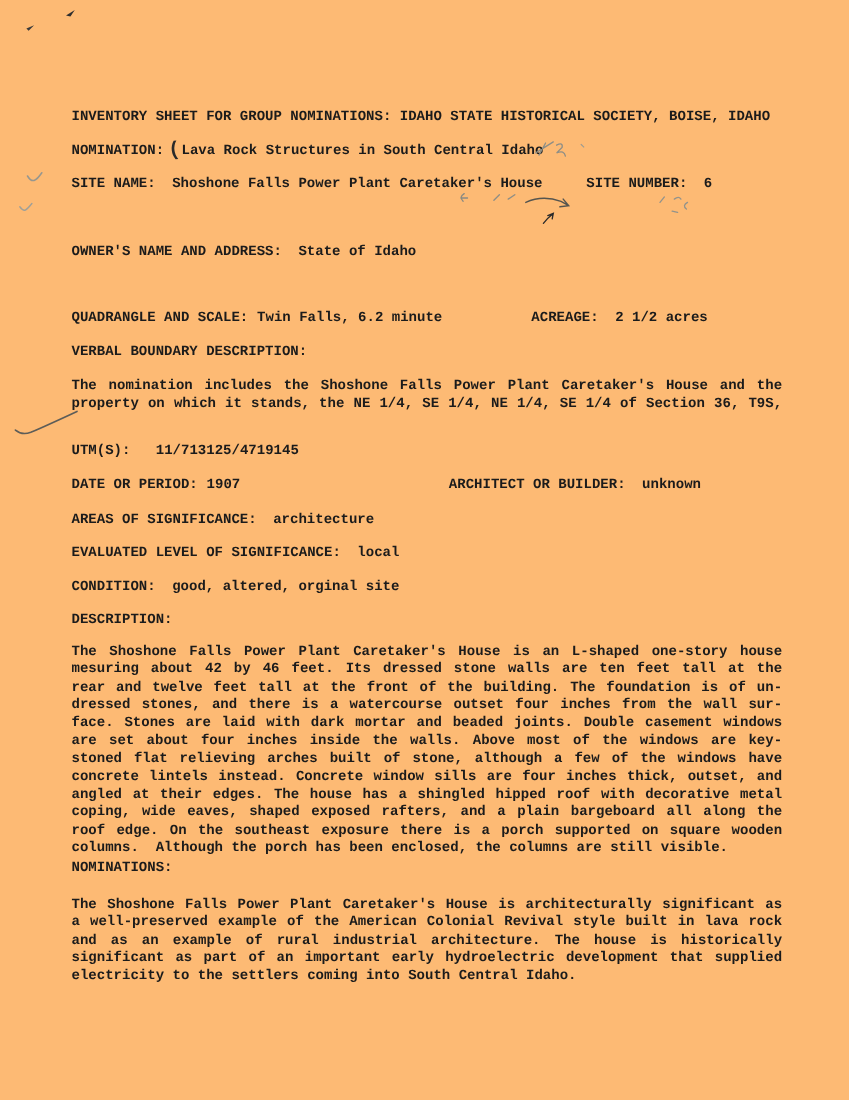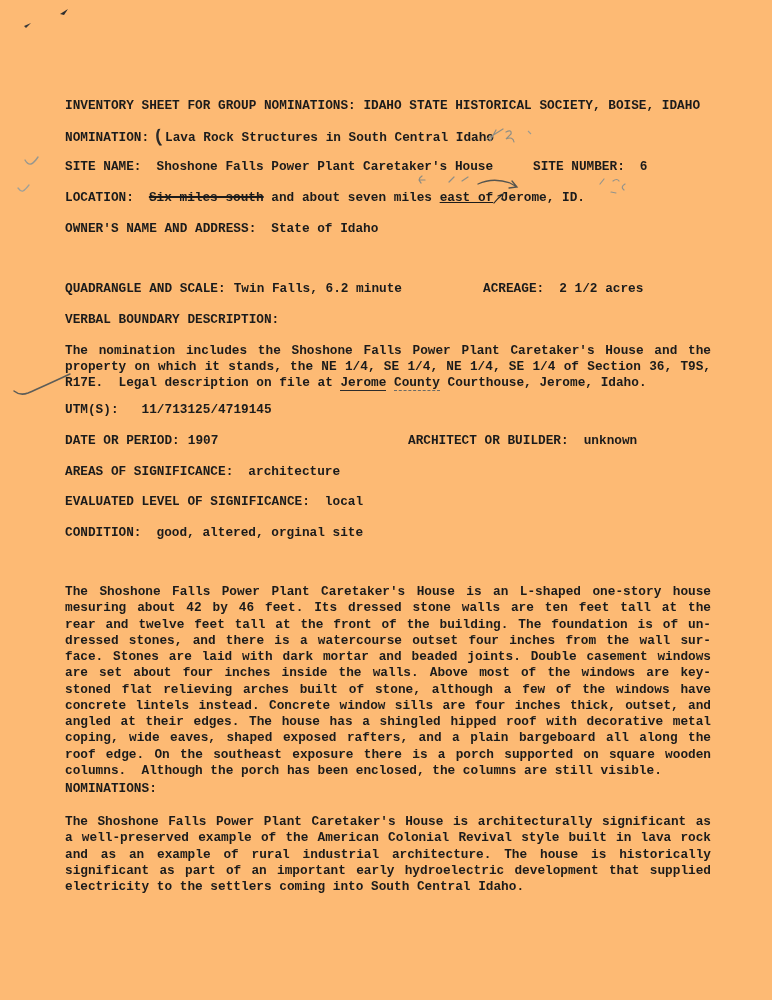--- a/index.html
+++ b/index.html
@@ -57,44 +57,43 @@
 <body>
 
 <div class="page">
 
   <div class="line" style="top:99px"><span>INVENTORY SHEET FOR GROUP NOMINATIONS: IDAHO STATE HISTORICAL SOCIETY, BOISE, IDAHO</span></div>
 
   <div class="line" style="top:129px"><span>NOMINATION:</span><span class="hand-paren">(</span><span>Lava Rock Structures in South Central Idaho</span></div>
 
   <div class="line" style="top:160px"><span>SITE NAME:</span><span class="gap2">Shoshone Falls Power Plant Caretaker's House</span><span class="col2" style="left:468px"><span>SITE NUMBER:</span><span class="gap2">6</span></span></div>
 
-  <div class="line" style="top:191px"><span>LOCATION:</span><span class="gap2 struck">Six miles south</span><span> and about seven miles </span><span class="underlined">east of</span><span> Jerome, ID.</span></div>
 
   <div class="line" style="top:222px"><span>OWNER'S NAME AND ADDRESS:</span><span class="gap2">State of Idaho</span></div>
 
   <div class="line" style="top:282px"><span>QUADRANGLE AND SCALE:</span><span class="gap1">Twin Falls, 6.2 minute</span><span class="col2" style="left:418px"><span>ACREAGE:</span><span class="gap2">2 1/2 acres</span></span></div>
 
   <div class="line" style="top:313px"><span>VERBAL BOUNDARY DESCRIPTION:</span></div>
 
   <div class="para" style="top:343px">
     <div class="jline bline">The nomination includes the Shoshone Falls Power Plant Caretaker's House and the</div>
     <div class="jline bline">property on which it stands, the NE 1/4, SE 1/4, NE 1/4, SE 1/4 of Section 36, T9S,</div>
-    <div class="bline" style="white-space:pre;line-height:16.1px"><span>R17E.  Legal description on file at </span><span class="u-solid">Jerome</span><span> </span><span class="u-dashed">County</span><span> Courthouse, Jerome, Idaho.</span></div>
   </div>
 
   <div class="line" style="top:403px"><span>UTM(S):</span><span class="gap3">11/713125/4719145</span></div>
 
   <div class="line" style="top:434px"><span>DATE OR PERIOD:</span><span class="gap1">1907</span><span class="col2" style="left:343px"><span>ARCHITECT OR BUILDER:</span><span class="gap2">unknown</span></span></div>
 
   <div class="line" style="top:465px"><span>AREAS OF SIGNIFICANCE:</span><span class="gap2">architecture</span></div>
 
   <div class="line" style="top:495px"><span>EVALUATED LEVEL OF SIGNIFICANCE:</span><span class="gap2">local</span></div>
 
   <div class="line" style="top:526px"><span>CONDITION:</span><span class="gap2">good, altered, orginal site</span></div>
 
+  <div class="line" style="top:556px"><span>DESCRIPTION:</span></div>
 
   <div class="para" style="top:584px">
       <div class="jline">The Shoshone Falls Power Plant Caretaker's House is an L-shaped one-story house</div>
       <div class="jline">mesuring about 42 by 46 feet.  Its dressed stone walls are ten feet tall at the</div>
       <div class="jline">rear and twelve feet tall at the front of the building.  The foundation is of un-</div>
       <div class="jline">dressed stones, and there is a watercourse outset four inches from the wall sur-</div>
       <div class="jline">face.  Stones are laid with dark mortar and beaded joints.  Double casement windows</div>
       <div class="jline">are set about four inches inside the walls.  Above most of the windows are key-</div>
       <div class="jline">stoned flat relieving arches built of stone, although a few of the windows have</div>
       <div class="jline">concrete lintels instead.  Concrete window sills are four inches thick, outset, and</div>

